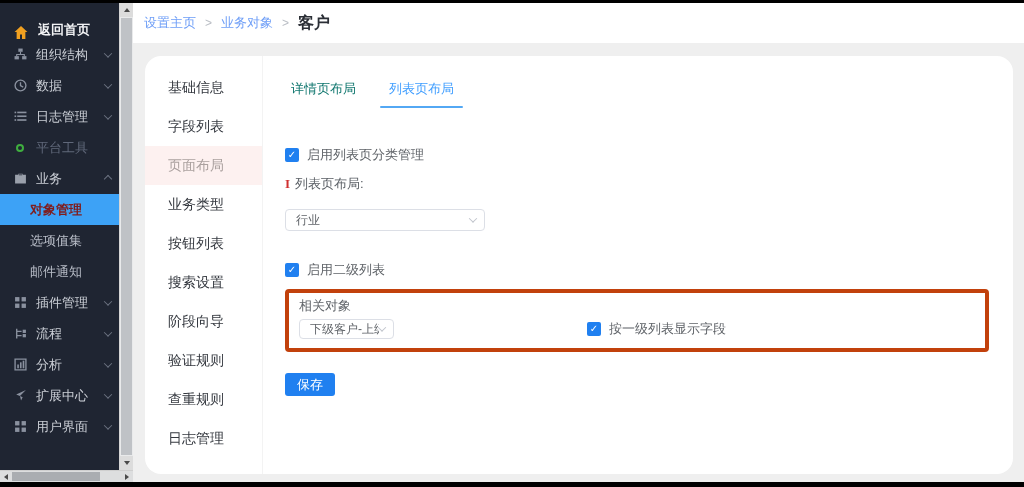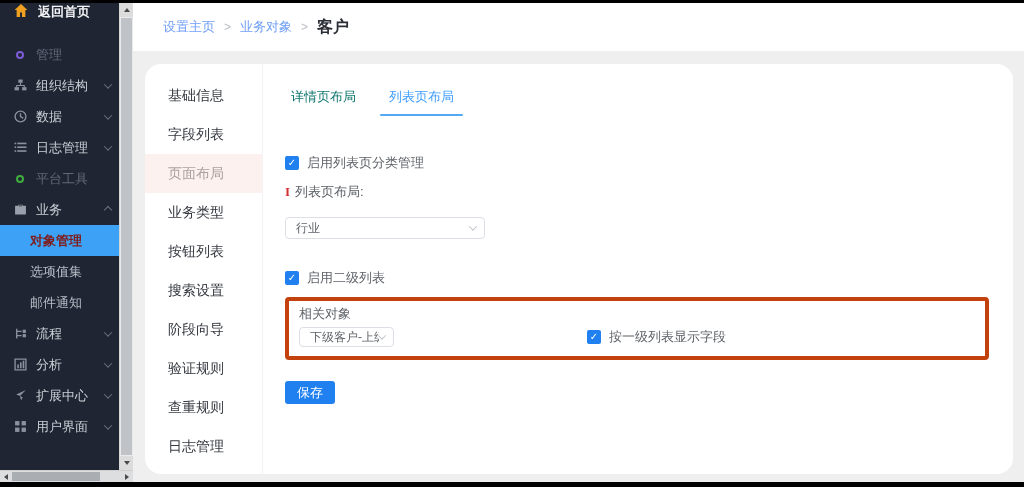--- a/index.html
+++ b/index.html
@@ -4,21 +4,21 @@
 <style>
   * { margin:0; padding:0; box-sizing:border-box; }
   html,body { width:1024px; height:487px; background:#000; overflow:hidden;
               font-family:"Liberation Sans","DejaVu Sans",sans-serif; }
   .app { position:absolute; top:3px; left:0; width:1024px; height:479px; display:flex; }
 
   
   .left-rail { width:133px; display:flex; flex-direction:column; }
   .rail-body { flex:1; display:flex; min-height:0; }
   .sidebar { width:119px; background:#1f2532; color:#ccd0d7; overflow:hidden; }
-  .side-home { height:36px; display:flex; align-items:flex-start; padding-left:14px; gap:10px;
+  .side-home { height:36px; display:flex; align-items:flex-end; padding-left:14px; gap:10px;
                color:#f2f3f5; font-weight:bold; font-size:13px; cursor:pointer; }
   .side-item { height:31px; display:flex; align-items:center; padding:0 8px 0 13px; gap:9px;
                font-size:13px; cursor:pointer; position:relative; }
   .side-item .lbl { flex:1; white-space:nowrap; overflow:hidden; }
   .side-item.dim { color:#60687a; }
   .side-item.sub { padding-left:30px; color:#b9bec8; }
   .side-item.active { background:#3da2f6; color:#7f1d1d; font-weight:bold; }
   .icon14 { width:14px; height:14px; flex:0 0 14px; display:flex; align-items:center; justify-content:center; }
   .ring { width:8px; height:8px; border-radius:50%; border:2px solid #7b5cd6; }
   .ring.green { border-color:#3fae3f; }
@@ -38,21 +38,21 @@
   .tri-left { width:0; height:0; border-top:3px solid transparent; border-bottom:3px solid transparent; border-right:4px solid #4a4a4a; }
   .tri-right { width:0; height:0; border-top:3px solid transparent; border-bottom:3px solid transparent; border-left:4px solid #4a4a4a; }
   
   .hbar { height:12px; background:#dddedf; position:relative; border-top:1px solid #cfcfcf; }
   .hbtn { position:absolute; top:0; width:12px; height:11px; display:flex; align-items:center; justify-content:center; }
   .hbtn.left { left:0; } .hbtn.right { right:0; }
   .hthumb { position:absolute; top:1px; left:12px; width:88px; height:9px; background:#aaadb1; }
 
   
   .main { flex:1; background:#efefef; display:flex; flex-direction:column; min-width:0; }
-  .topbar { height:48px; background:#fff; display:flex; align-items:center; padding-left:30px; }
+  .topbar { height:40px; background:#fff; display:flex; align-items:center; padding-left:11px; }
   .crumb-link { color:#6e9ef7; font-size:13px; cursor:pointer; }
   .crumb-sep { color:#b9bdc4; font-size:12px; margin:0 9px; }
   .crumb-current { color:#2b2f36; font-size:16px; font-weight:bold; }
 
   .content { flex:1; padding:13px 11px 8px 12px; min-height:0; }
   .card { background:#fff; border-radius:16px; height:100%; display:flex; overflow:hidden; }
 
   .settings-menu { width:118px; flex:0 0 118px; border-right:1px solid #f3f3f3; padding-top:12px; }
   .sm-item { height:39px; display:flex; align-items:center; padding-left:23px;
              font-size:14px; color:#34383f; cursor:pointer; }
@@ -101,26 +101,20 @@
 
         <div class="side-home">
           <span class="icon14">
             <svg width="14" height="13" viewBox="0 0 24 22">
                 <path d="M12 0l11 10h-3.5v12h-5.8v-7.5h-3.4V22H4.5V10H1z" fill="#f0a020"></path>
               </svg>
           </span>
           <span>返回首页</span>
         </div>
 
-        <div class="side-item dim">
-          <span class="icon14">
-              <span class="ring"></span>
-            </span>
-          <span class="lbl">管理</span>
-        </div>
 
         <div class="side-item">
           <span class="icon14">
             <svg width="13" height="13" viewBox="0 0 24 24" fill="#8a919f">
                 <rect x="8" y="1" width="8" height="6"></rect>
                 <rect x="1" y="15" width="8" height="6"></rect>
                 <rect x="15" y="15" width="8" height="6"></rect>
                 <path d="M11 7h2v4h-2zM4 11h16v2H4z M4 11h2v4H4zM18 11h2v4h-2z"></path>
               </svg>
           </span>
@@ -175,20 +169,32 @@
         <div class="side-item sub active">
           <span class="lbl">对象管理</span>
         </div>
         <div class="side-item sub">
           <span class="lbl">选项值集</span>
         </div>
         <div class="side-item sub">
           <span class="lbl">邮件通知</span>
         </div>
 
+        <div class="side-item">
+          <span class="icon14">
+            <svg width="13" height="13" viewBox="0 0 24 24" fill="#8a919f">
+                <rect x="2" y="2" width="8" height="8"></rect>
+                <rect x="14" y="2" width="8" height="8"></rect>
+                <rect x="2" y="14" width="8" height="8"></rect>
+                <rect x="14" y="14" width="8" height="8"></rect>
+              </svg>
+          </span>
+          <span class="lbl">插件管理</span>
+          <span class="chev down"></span>
+        </div>
 
         <div class="side-item">
           <span class="icon14">
             <svg width="13" height="13" viewBox="0 0 24 24" fill="none" stroke="#8a919f" stroke-width="2.5">
                 <path d="M5 3v18M5 8h9M5 16h9"></path>
                 <rect x="16" y="5" width="6" height="6" fill="#8a919f" stroke="none"></rect>
                 <rect x="16" y="13" width="6" height="6" fill="#8a919f" stroke="none"></rect>
               </svg>
           </span>
           <span class="lbl">流程</span>

